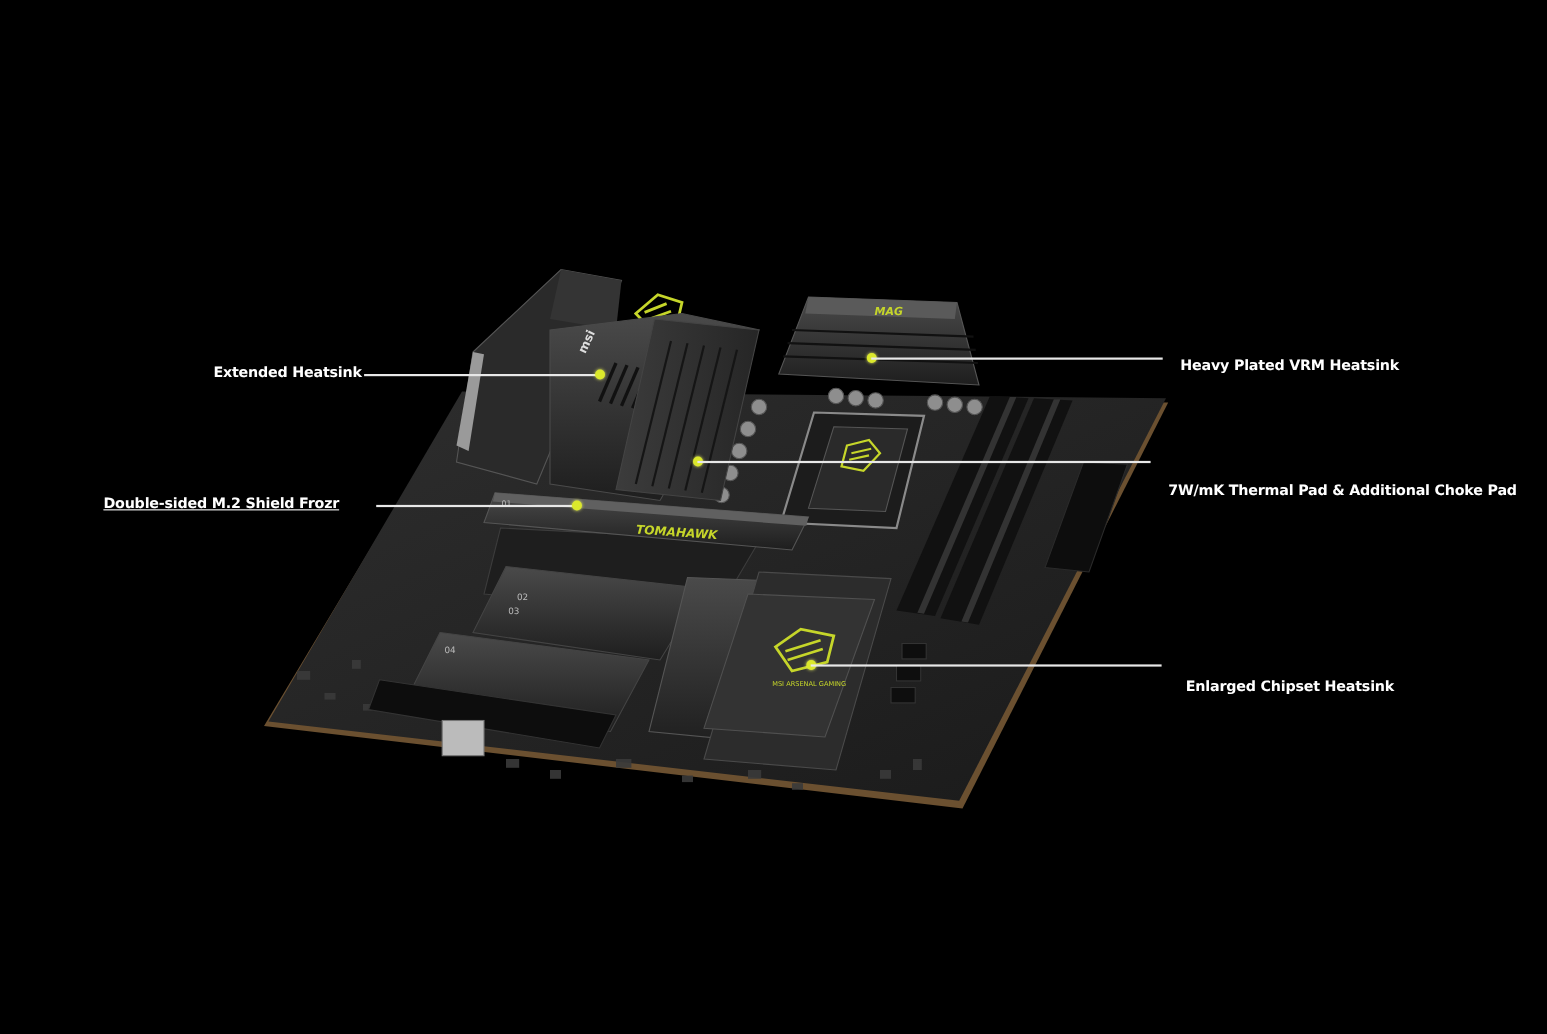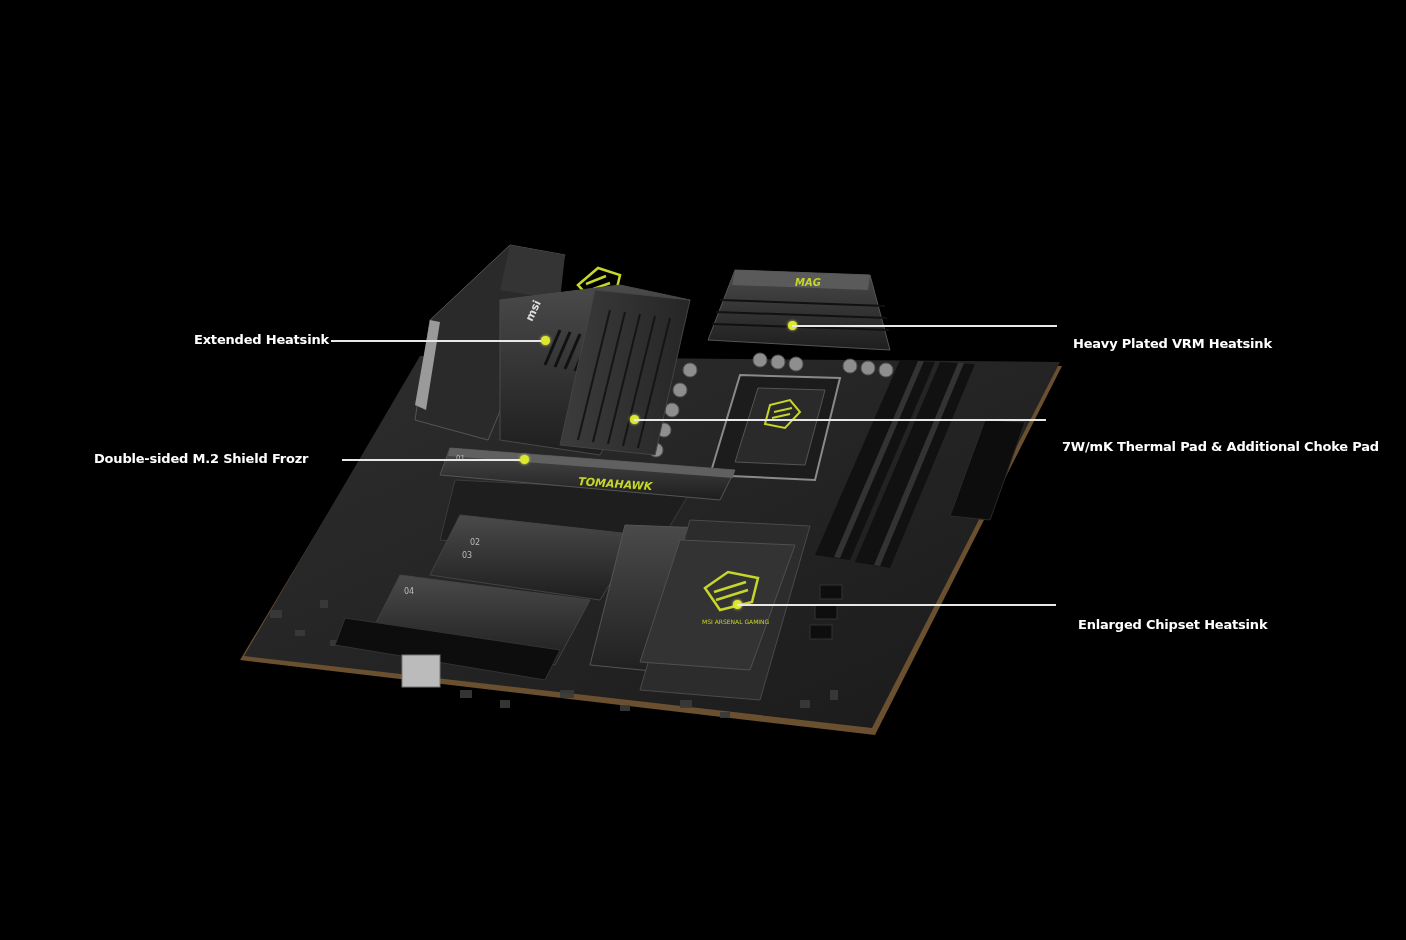--- a/index.html
+++ b/index.html
@@ -154,29 +154,29 @@
     </g>
   </svg>
 
   <div>
     <span class="label" style="left:150px;top:332px;margin-left:44px;">Extended Heatsink</span>
     <div class="line" style="left:331px;top:340px;width:214px;"></div>
     <div class="dot" style="left:541px;top:336px;"></div>
   </div>
 
   <div>
-    <span class="label" style="left:94px;top:451px;">Double-sided M.2 Shield Frozr</span>
+    <span class="label" style="left:94px;top:451px;text-decoration:underline;">Double-sided M.2 Shield Frozr</span>
     <div class="line" style="left:342px;top:459px;width:182px;"></div>
     <div class="dot" style="left:520px;top:455px;"></div>
   </div>
 
   <div>
     <div class="dot" style="left:788px;top:321px;"></div>
     <div class="line" style="left:792px;top:325px;width:265px;"></div>
-    <span class="label" style="left:1073px;top:336px;">Heavy Plated VRM Heatsink</span>
+    <span class="label" style="left:1073px;top:325px;">Heavy Plated VRM Heatsink</span>
   </div>
 
   <div>
     <div class="dot" style="left:630px;top:415px;"></div>
     <div class="line" style="left:634px;top:419px;width:412px;"></div>
     <span class="label" style="left:1062px;top:423px;margin-top:16px;">7W/mK Thermal Pad &amp; Additional Choke Pad</span>
   </div>
 
   <div>
     <div class="dot" style="left:733px;top:600px;"></div>

